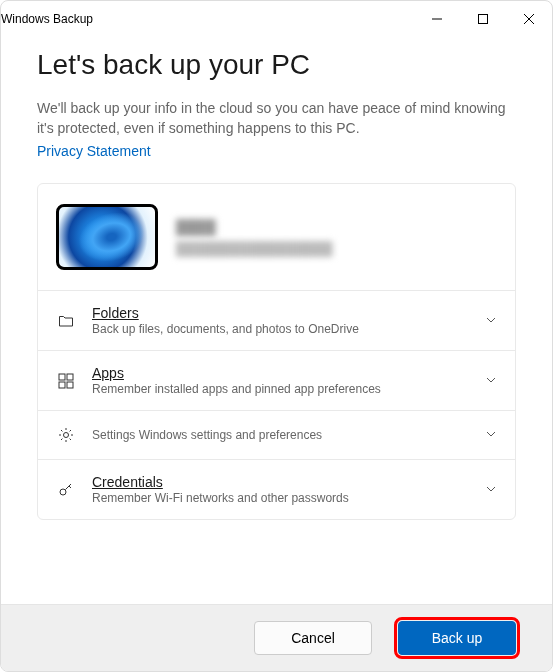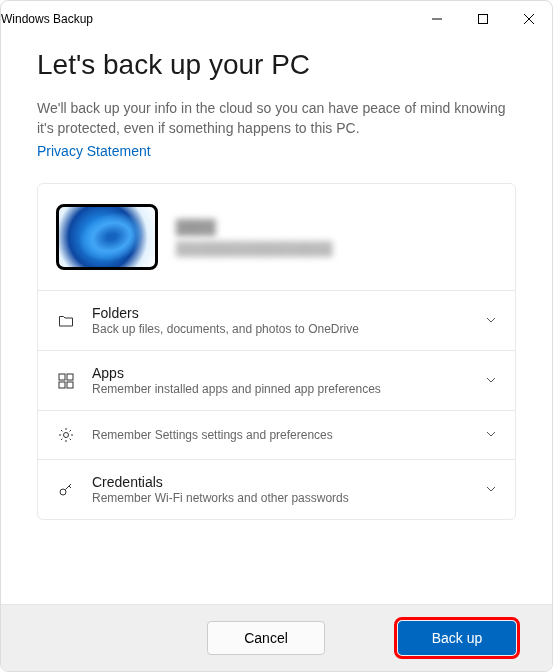--- a/index.html
+++ b/index.html
@@ -116,20 +116,21 @@
       display: flex;
       align-items: center;
       justify-content: center;
       color: #333;
     }
     .row-text { flex: 1; }
     .row-title {
       font-size: 14px;
       color: #1a1a1a;
       margin-bottom: 1px;
+      text-decoration: underline;
     }
     .row-sub {
       font-size: 12px;
       color: #666;
     }
     .chevron {
       color: #555;
     }
     .footer {
       background: #efefef;
@@ -151,21 +152,20 @@
     }
     .btn-primary {
       background: #0067c0;
       color: #fff;
       border: 1px solid #0067c0;
     }
     .highlight-box {
       outline: 3px solid #ff0000;
       outline-offset: 1px;
       border-radius: 4px;
-      margin-left: 47px;
     }
   </style>
 </head>
 <body>
 
 <div class="titlebar">
   <span class="titlebar-title">Windows Backup</span>
   <div class="win-controls">
     <div class="win-btn">
       <svg viewBox="0 0 10 10">
@@ -238,21 +238,21 @@
     </div>
 
     <div class="expand-row">
       <span class="row-icon">
         <svg width="16" height="16" viewBox="0 0 16 16" fill="none" stroke="#333" stroke-width="1">
             <circle cx="8" cy="8" r="2.5"></circle>
             <path d="M8 1v2M8 13v2M1 8h2M13 8h2M3 3l1.4 1.4M11.6 11.6L13 13M13 3l-1.4 1.4M4.4 11.6L3 13"></path>
           </svg>
       </span>
       <div class="row-text">
-        <div class="row-sub">Remember Settings settings and preferences</div>
+        <div class="row-sub">Settings Windows settings and preferences</div>
       </div>
       <span class="chevron">
         <svg width="12" height="12" viewBox="0 0 12 12">
             <path d="M2 4 L6 8 L10 4" fill="none" stroke="#555" stroke-width="1"></path>
           </svg>
       </span>
     </div>
 
     <div class="expand-row">
       <span class="row-icon">

